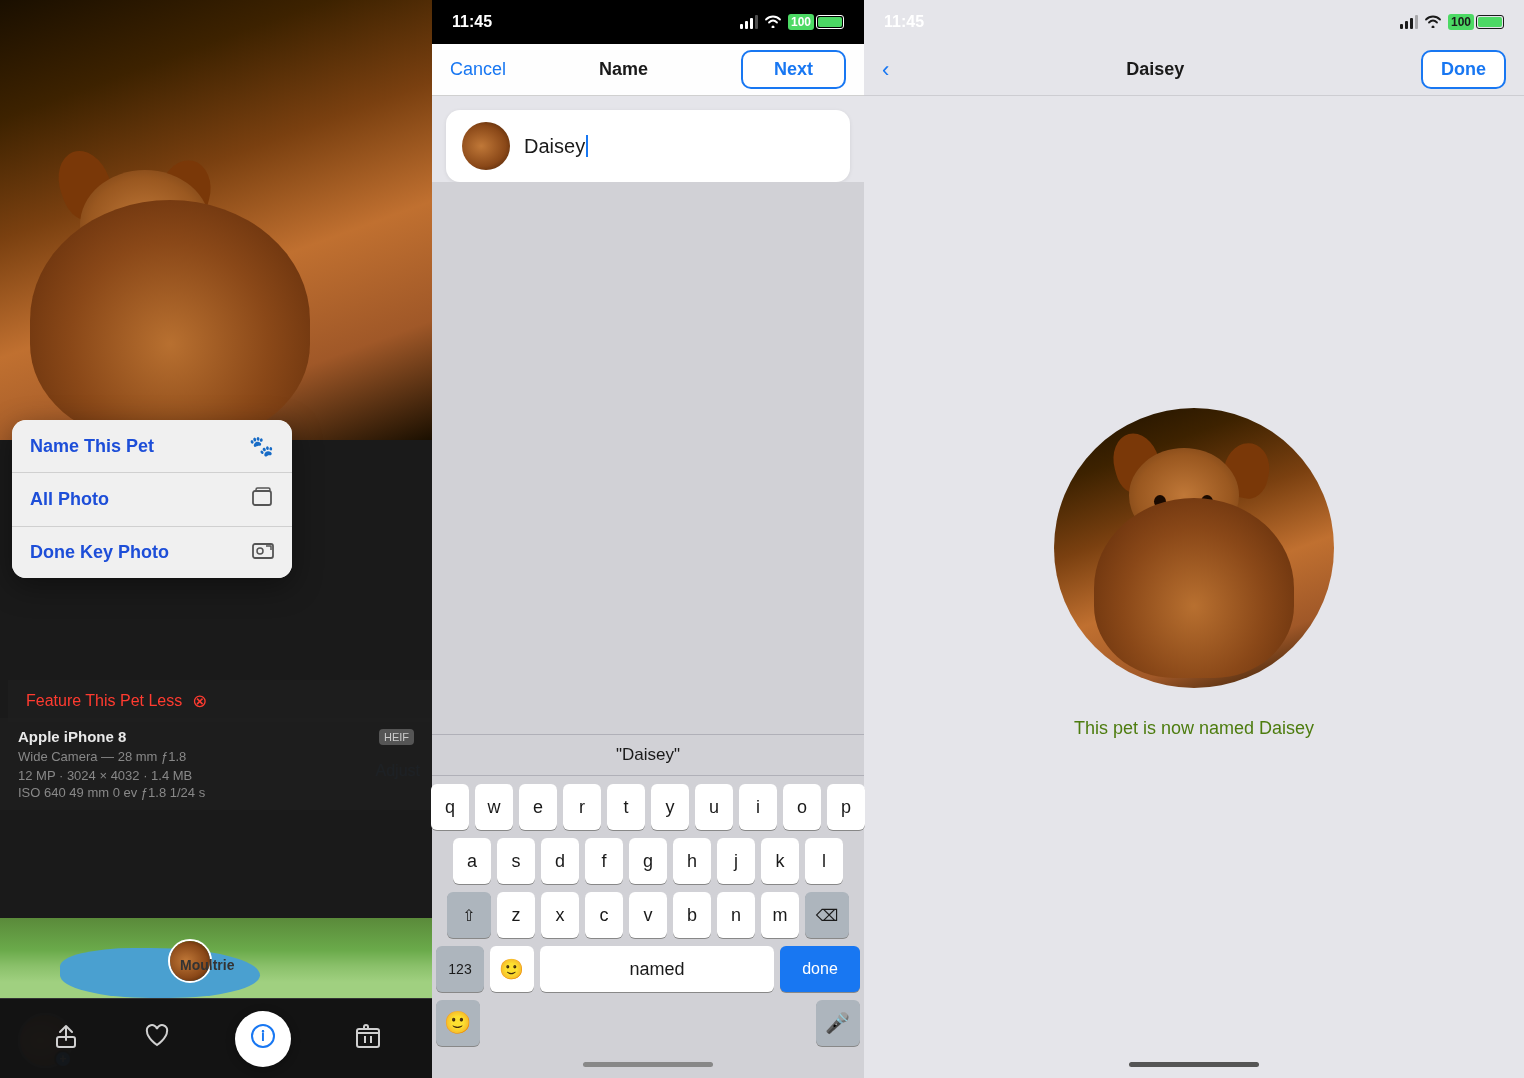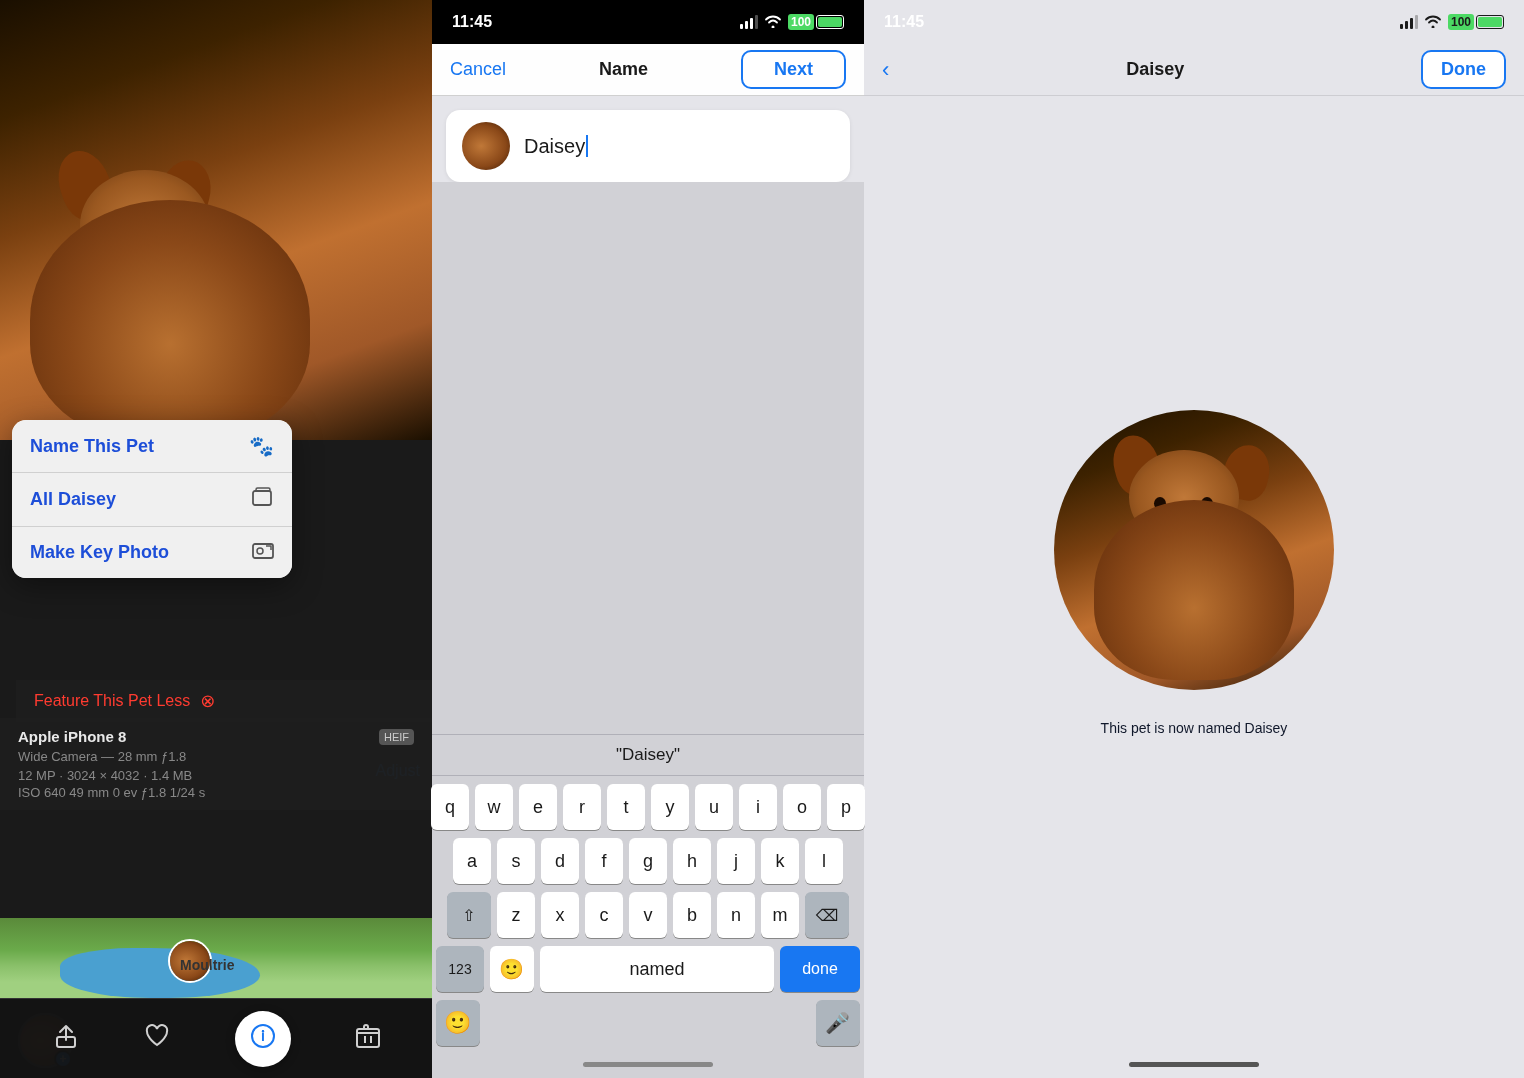--- a/index.html
+++ b/index.html
@@ -608,22 +608,22 @@
     .dog-circle-nose {
       position: absolute;
       width: 18px;
       height: 12px;
       bottom: 163px;
       left: 119px;
       background: #2a1808;
       border-radius: 50%;
     }
     .panel3-caption {
-      color: #0f172a;
-      font-size: 14px;
+      color: #4d7c0f;
+      font-size: 18px;
       text-align: center;
     }
   </style>
 </head>
 <body>
 
 <div class="panel1">
 
   <div class="panel1-photo">
     <div class="dog-ear-left"></div>
@@ -642,43 +642,43 @@
     <div class="panel1-avatar-dog-small"></div>
   </div>
   <div class="avatar-badge"></div>
 
   <div class="popup-menu">
     <div class="popup-item">
       <span class="popup-item-text">Name This Pet</span>
       <span class="popup-item-icon">🐾</span>
     </div>
     <div class="popup-item">
-      <span class="popup-item-text">All Daisey</span>
+      <span class="popup-item-text">All Photo</span>
       <span class="popup-item-icon">
         <svg width="22" height="20" viewBox="0 0 22 20" fill="none">
           <rect x="1" y="4" width="18" height="14" rx="2" stroke="#555" stroke-width="1.8" fill="none"></rect>
           <rect x="4" y="1" width="14" height="3" rx="1.5" stroke="#555" stroke-width="1.5" fill="none"></rect>
         </svg>
       </span>
     </div>
     <div class="popup-item">
-      <span class="popup-item-text">Make Key Photo</span>
+      <span class="popup-item-text">Done Key Photo</span>
       <span class="popup-item-icon">
         <svg width="22" height="18" viewBox="0 0 22 18" fill="none">
           <rect x="1" y="3" width="20" height="14" rx="2" stroke="#555" stroke-width="1.8" fill="none"></rect>
           <circle cx="8" cy="10" r="3" stroke="#555" stroke-width="1.5" fill="none"></circle>
           <polyline points="14,5 19,5 19,9" stroke="#555" stroke-width="1.5" stroke-linejoin="round" fill="none"></polyline>
         </svg>
       </span>
     </div>
   </div>
 
   <div class="adjust-btn">Adjust</div>
 
-  <div style="position:absolute;top:680px;left:16px;right:0;">
+  <div style="position:absolute;top:680px;left:8px;right:0;">
     <div class="feature-pet-less">
       <span class="feature-text">Feature This Pet Less</span>
       <span class="feature-icon">⊗</span>
     </div>
   </div>
 
   <div style="position:absolute;top:718px;left:0;right:0;">
     <div class="device-info">
       <div style="display:flex;align-items:center;justify-content:space-between;">
         <span class="device-name">Apple iPhone 8</span>

